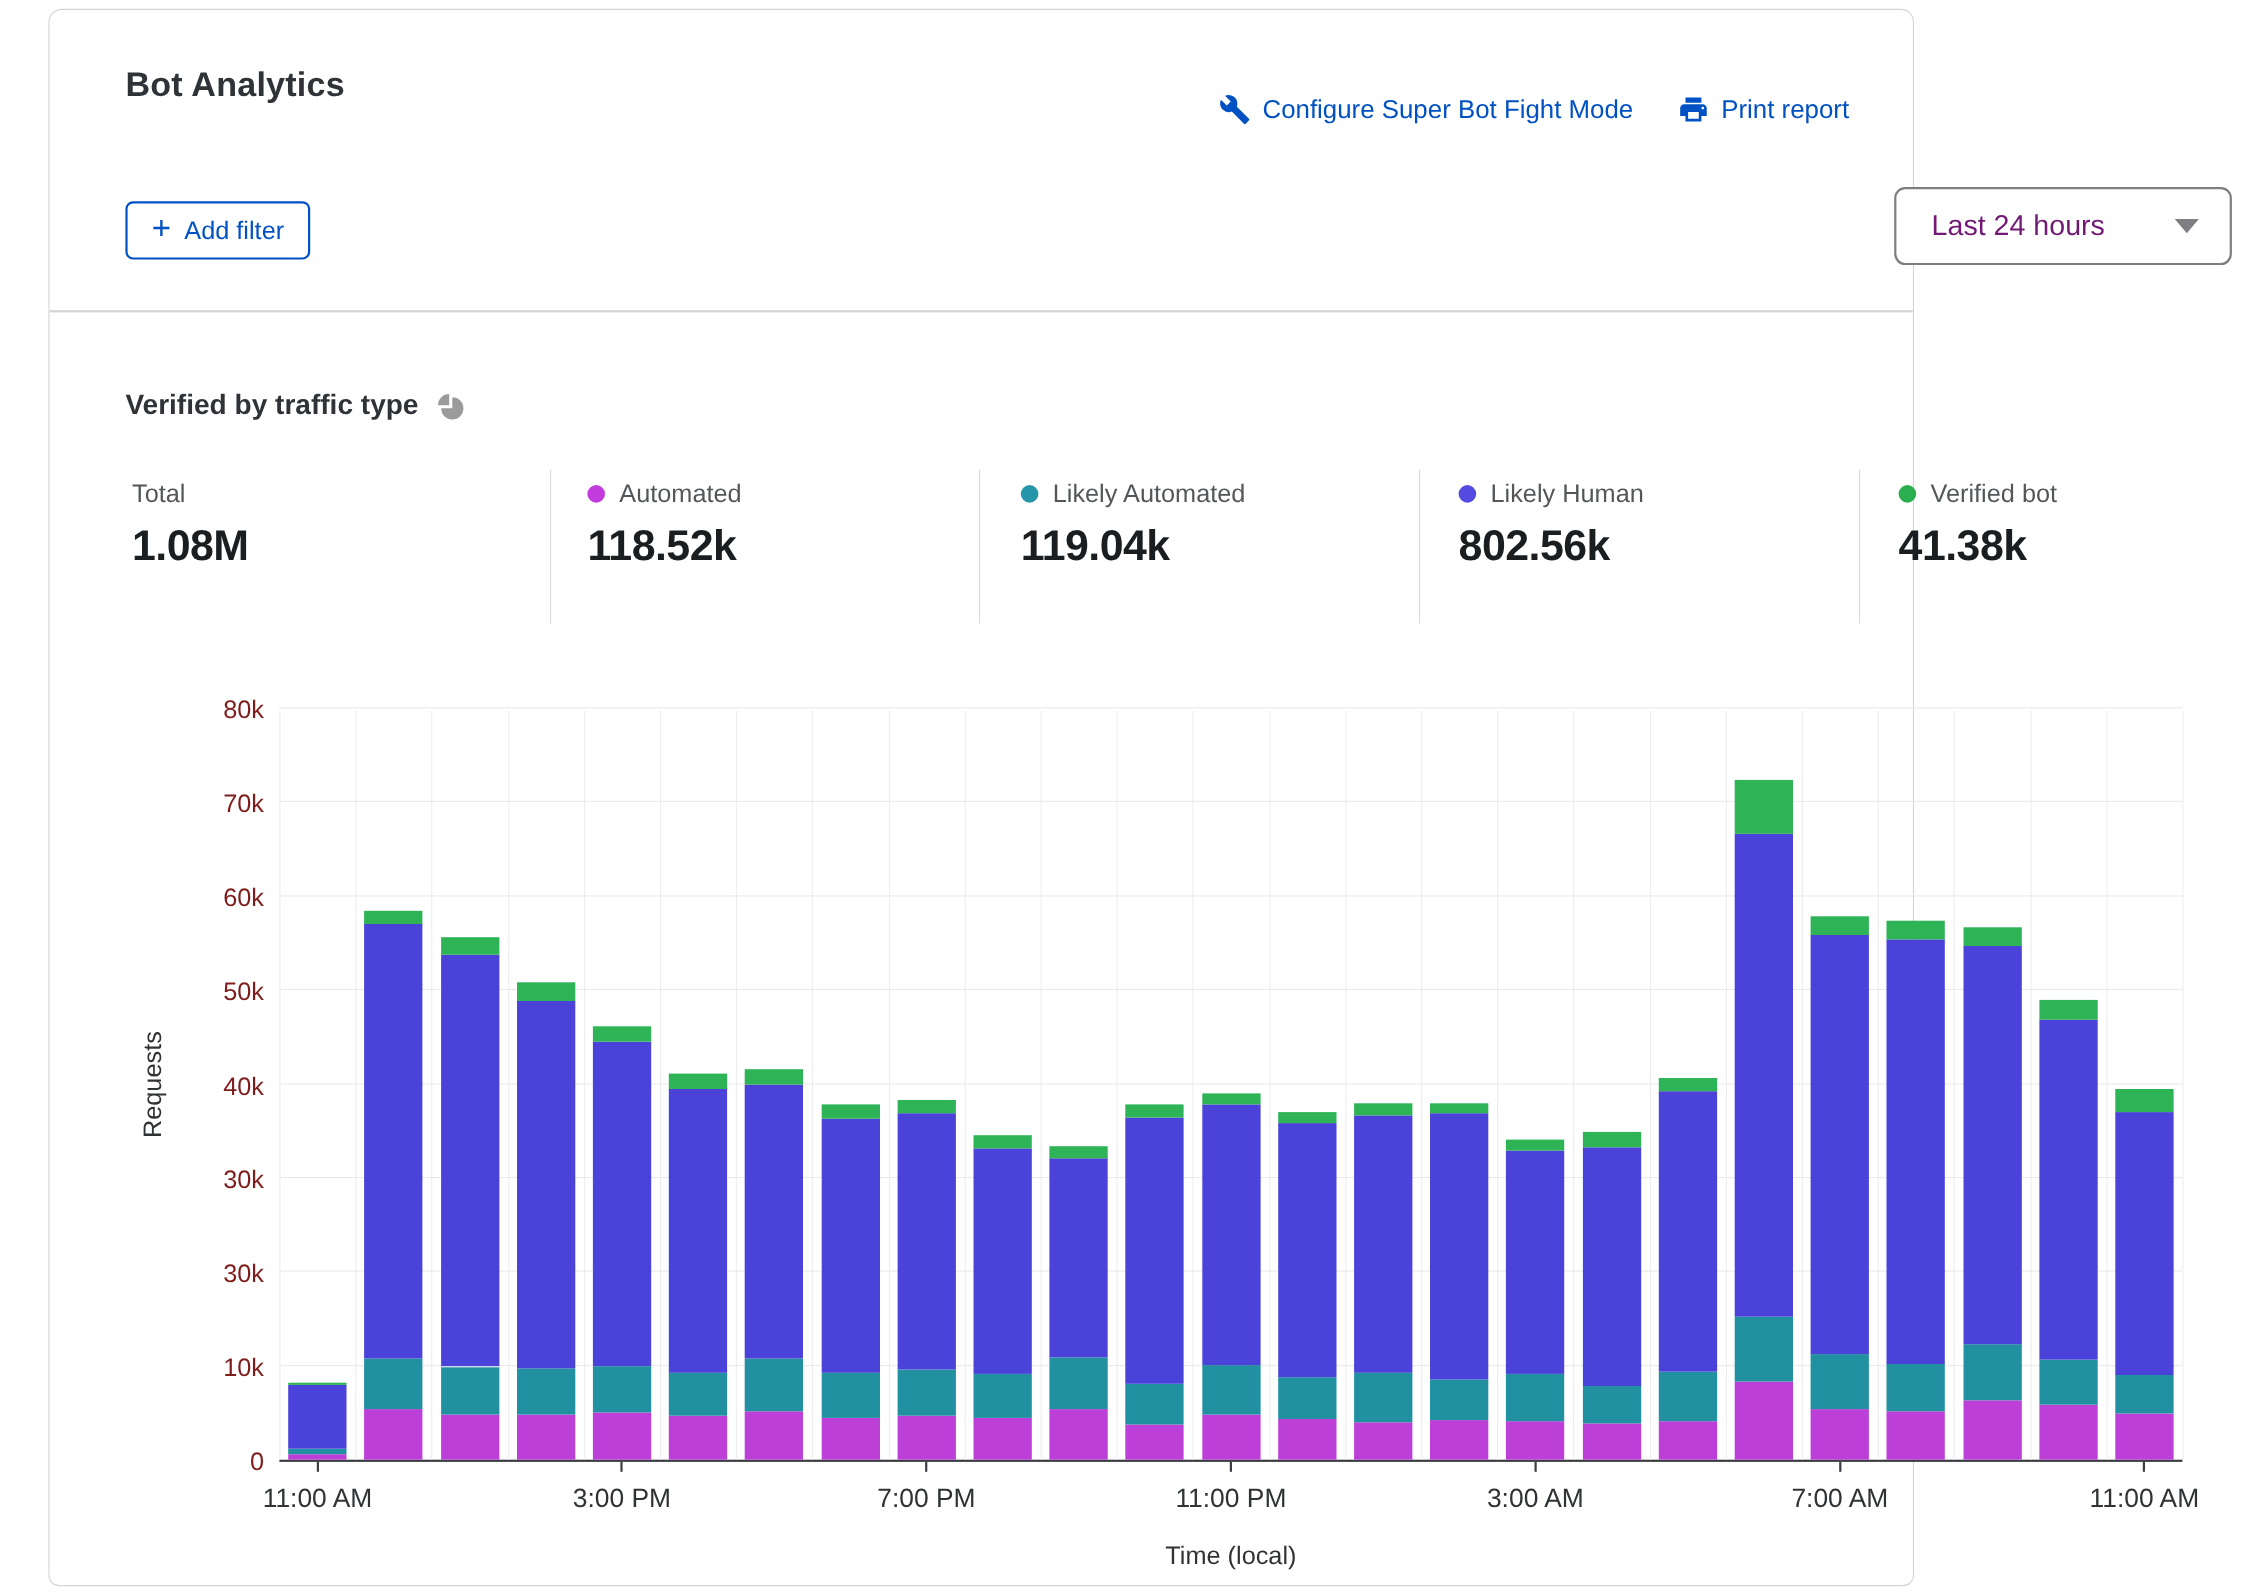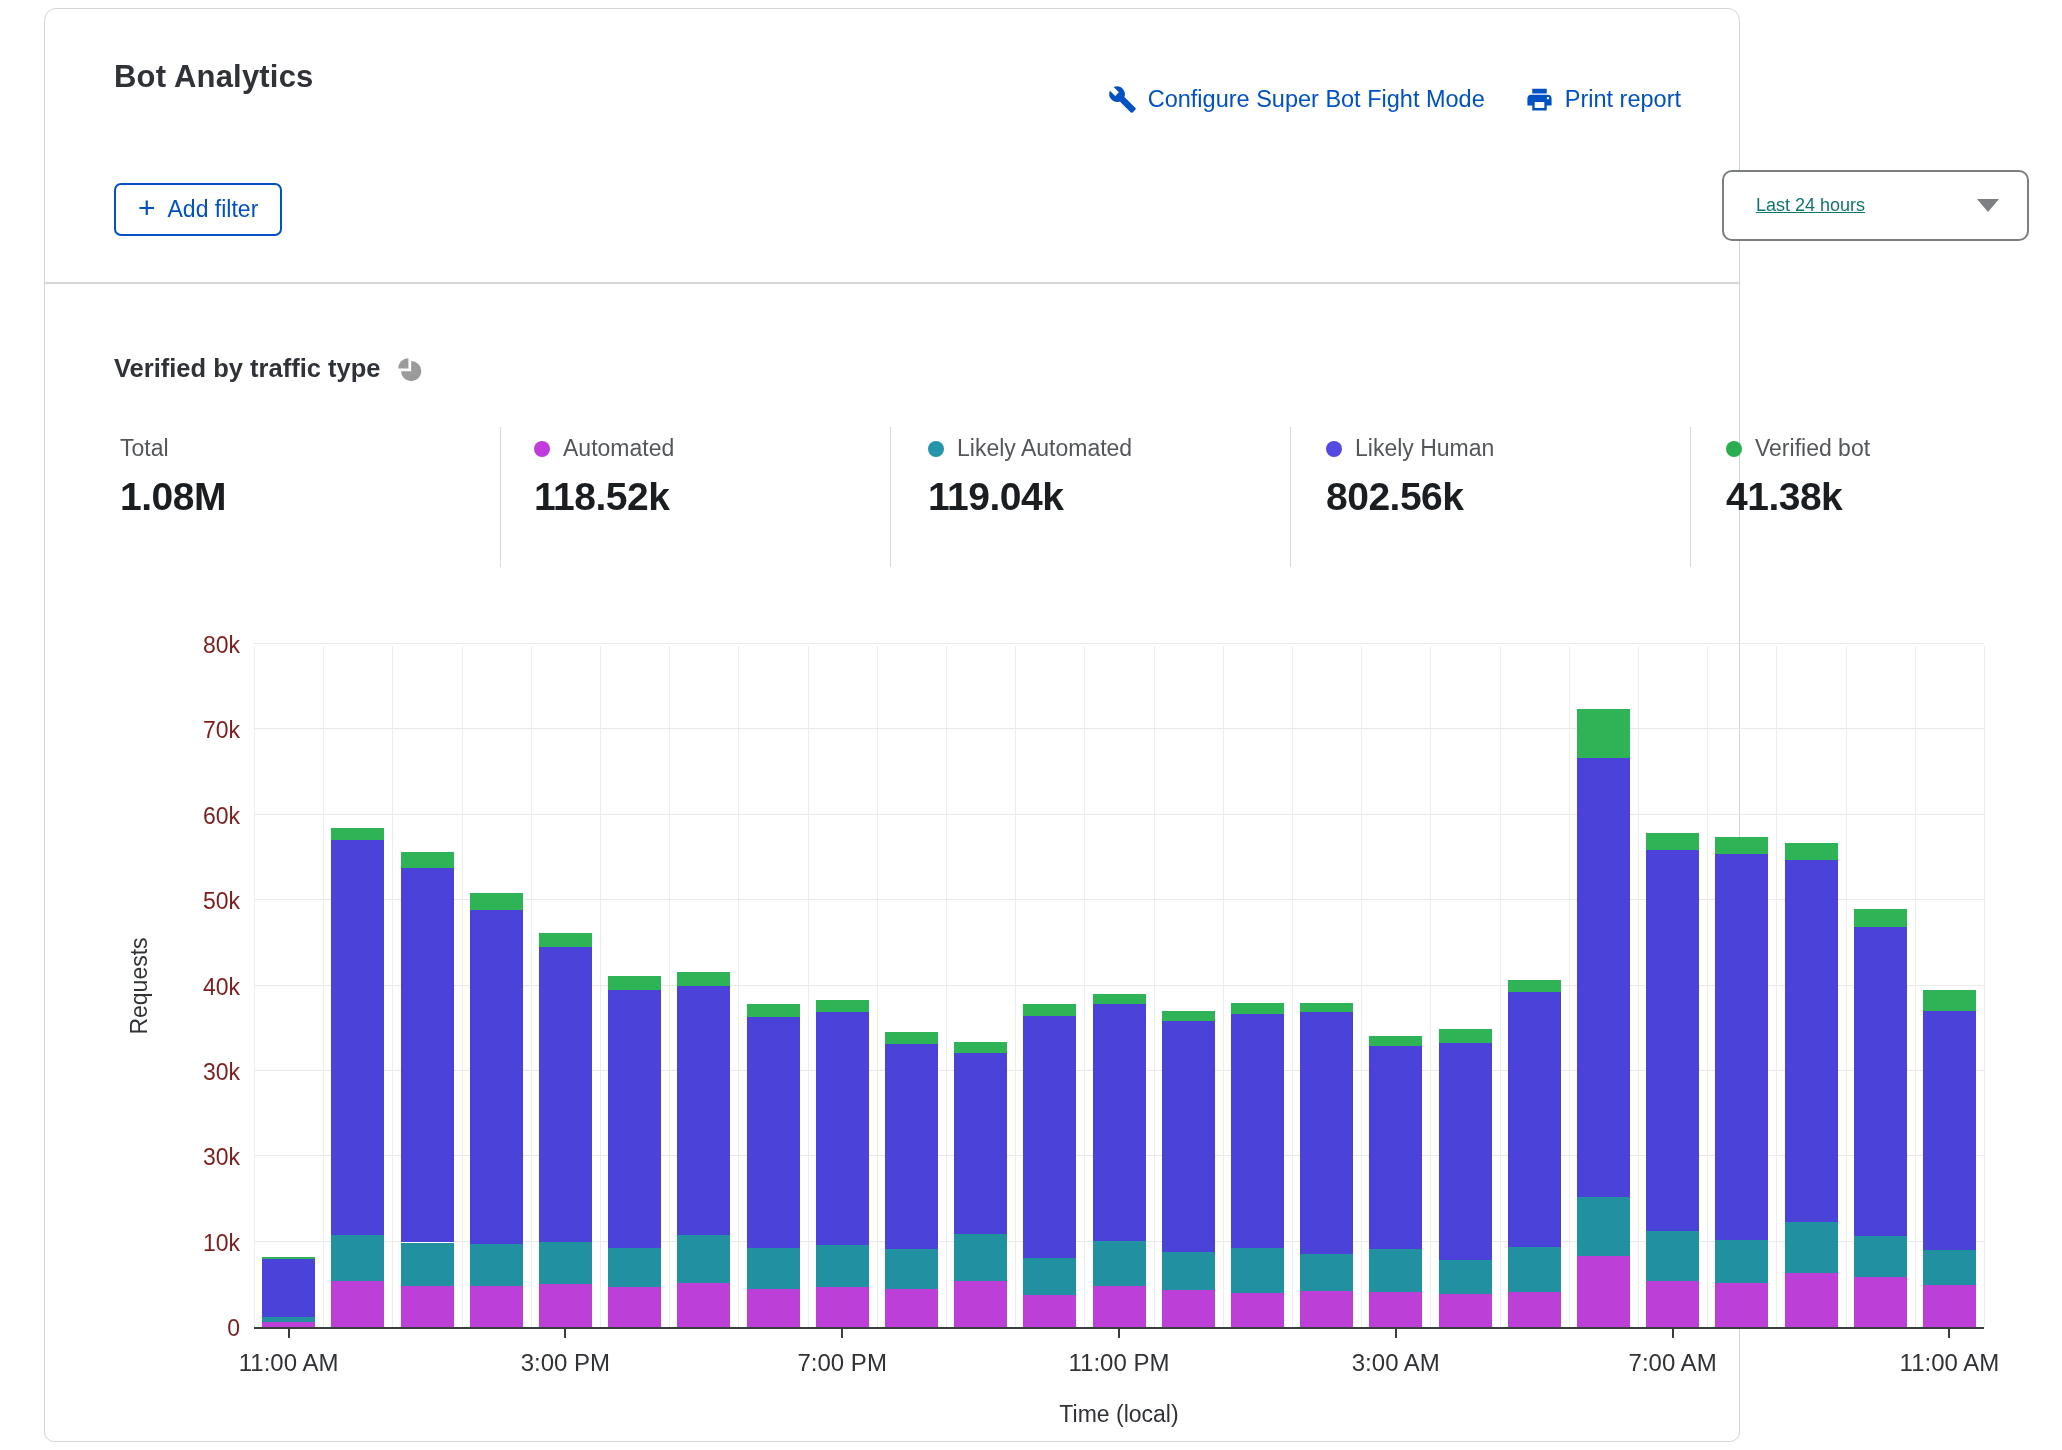--- a/index.html
+++ b/index.html
@@ -17,21 +17,21 @@
   .hlink svg { width:29px; height:29px; fill:#0051c3; flex:none; }
   .add-filter { position:absolute; left:69px; top:174px; height:53px; padding:0 22px;
                 display:flex; align-items:center; gap:12px; background:#fff;
                 border:2px solid #0051c3; border-radius:7px; color:#0051c3;
                 font-size:23px; font-weight:500; cursor:pointer;
                 font-family:"Liberation Sans","DejaVu Sans",sans-serif; }
   .add-filter .plus { font-size:30px; font-weight:400; line-height:1; margin-top:-3px; }
   .dropdown { position:absolute; left:1677px; top:161px; width:307px; height:71px;
               border:2px solid #7b7f82; border-radius:10px; background:#fff;
               display:flex; align-items:center; padding:0 28px 0 32px; cursor:pointer; }
-  .dropdown .dd-label { font-size:18px; color:#0f766e; flex:1;text-decoration:underline; }
+  .dropdown .dd-label { font-size:26px; color:#701a75; flex:1; }
   .caret { width:0; height:0; border-left:11px solid transparent; border-right:11px solid transparent;
            border-top:13px solid #7d7f82; }
   .divider { position:absolute; left:0; right:0; top:273px; height:1.5px; background:#d5d5d5; }
   
   .section-title-row { position:absolute; left:69px; top:344px; display:flex; align-items:center; gap:16px; }
   .section-title { font-size:25.5px; font-weight:700; color:#2f3338; }
   .pie-icon { width:27px; height:27px; fill:#9b9b9b; margin-top:3px; }
   
   .stats-row { position:absolute; left:75px; top:418px; width:1920px; height:145px; }
   .stat { position:absolute; top:0; height:140px; }

